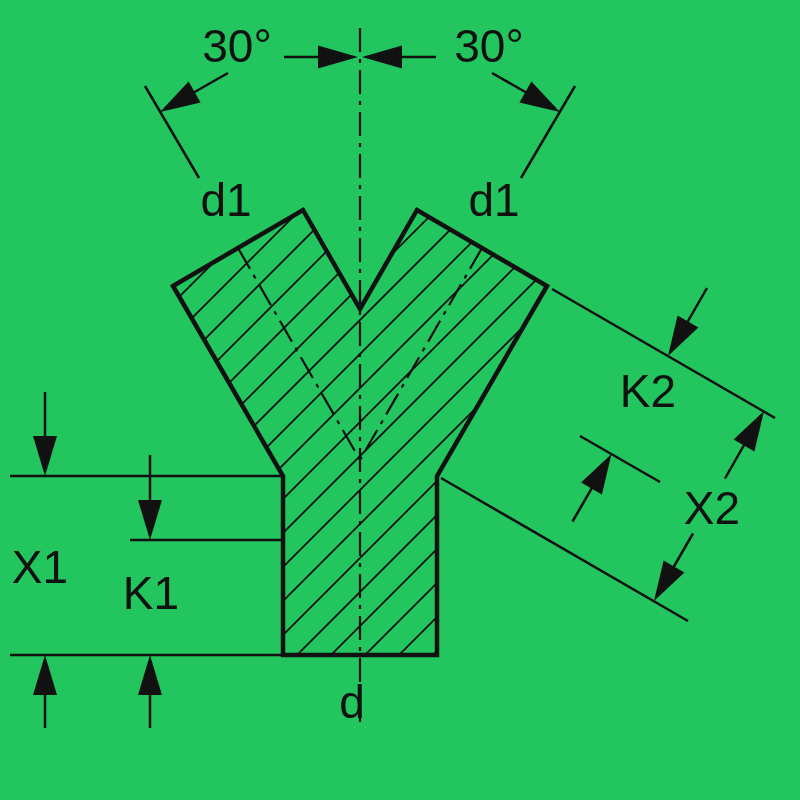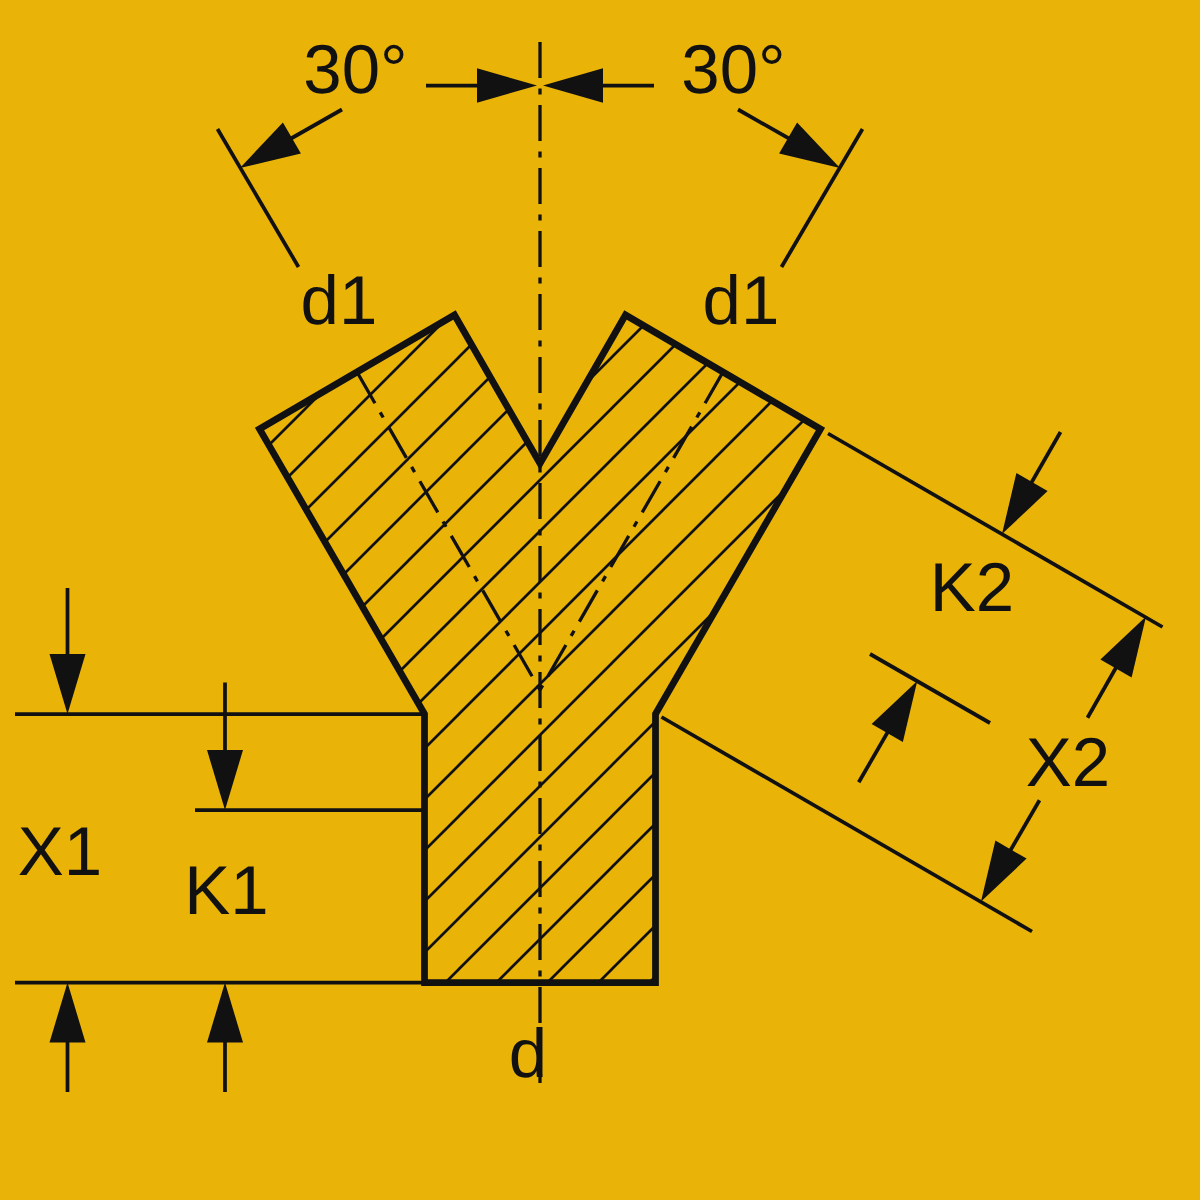--- a/index.html
+++ b/index.html
@@ -1,16 +1,16 @@
 <!DOCTYPE html>
 <html><head>
 <meta charset="utf-8">
 <style>
   html,body{margin:0;padding:0;background:#ffffff;}
-  .page{width:800px;height:800px;background:#eab308;overflow:hidden;position:relative;font-family:"Liberation Sans",sans-serif;}
+  .page{width:800px;height:800px;background:#22c55e;overflow:hidden;position:relative;font-family:"Liberation Sans",sans-serif;}
   svg{display:block;}
   .lbl{font-family:"Liberation Sans","DejaVu Sans",sans-serif;font-size:46px;fill:#111111;}
   .thick{stroke:#111111;stroke-width:4.5;fill:none;stroke-linejoin:miter;stroke-linecap:butt;}
   .thin{stroke:#111111;stroke-width:2.5;fill:none;stroke-linecap:butt;}
   .cl{stroke:#111111;stroke-width:2.2;fill:none;stroke-dasharray:24 7 4 7;}
   .ah{fill:#111111;stroke:none;}
 </style>
 </head>
 <body>
 

